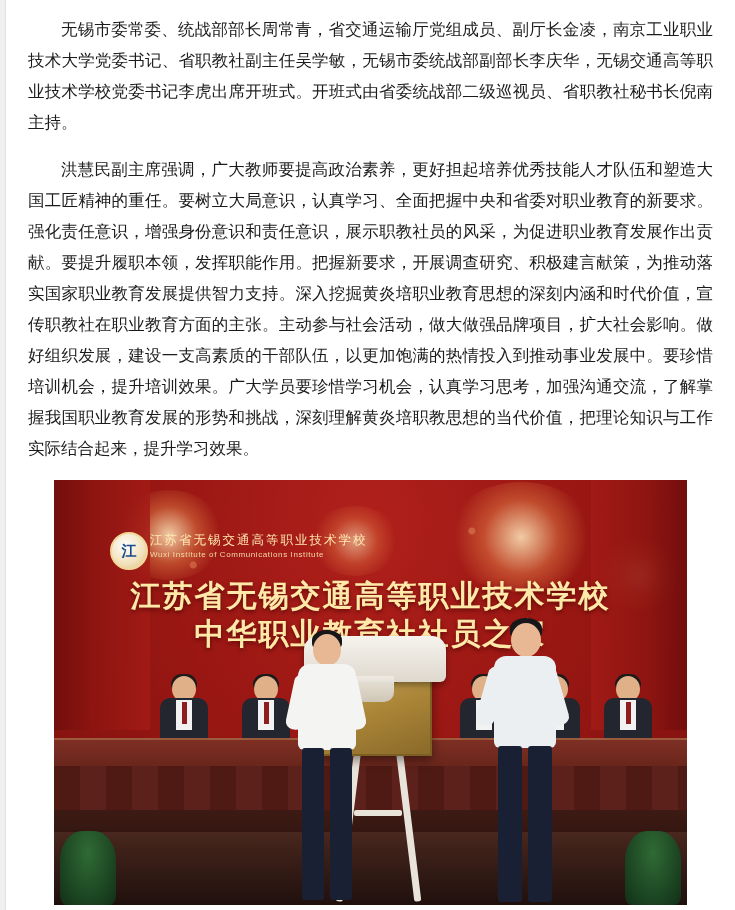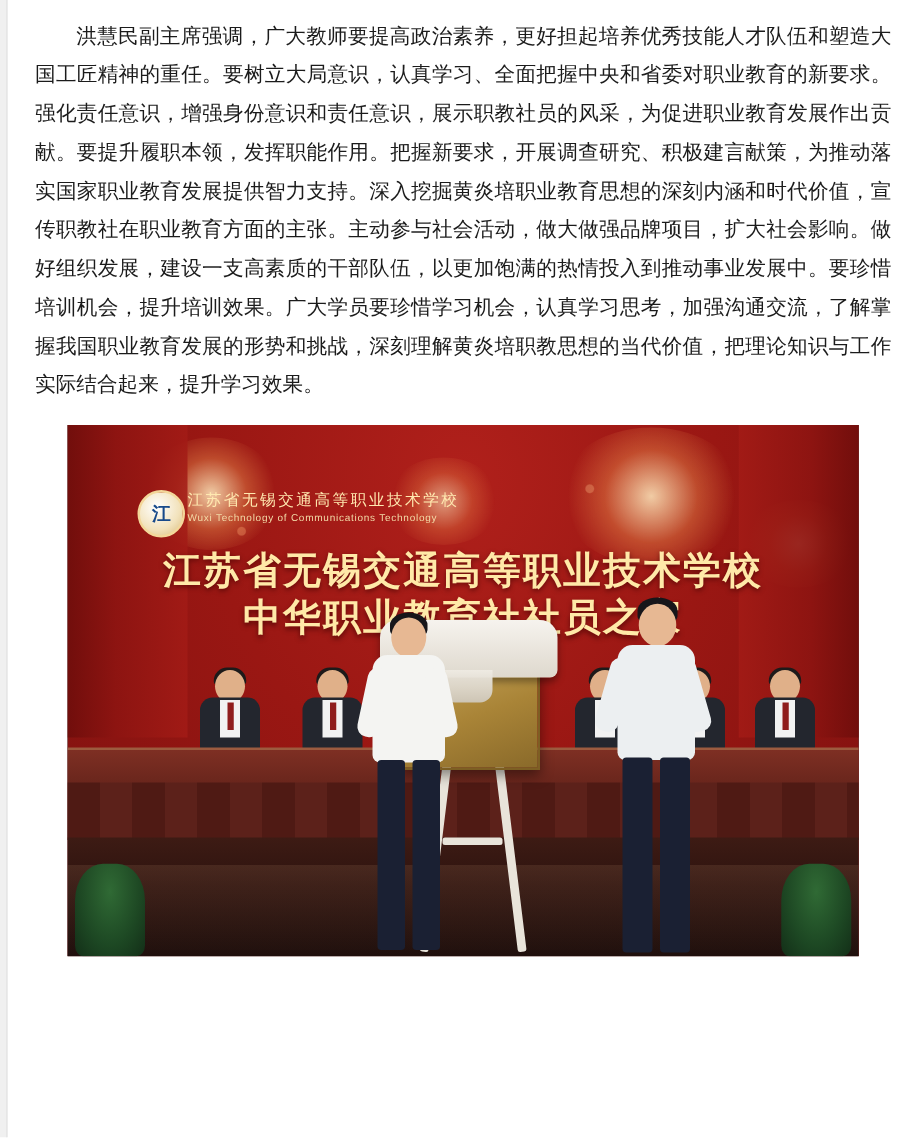--- a/index.html
+++ b/index.html
@@ -249,36 +249,37 @@
 </style>
 </head>
 <body>
 
 <div class="page">
 
   <div class="left-rule"></div>
 
   <div class="content">
 
+    <p class="para">无锡市委常委、统战部部长周常青，省交通运输厅党组成员、副厅长金凌，南京工业职业技术大学党委书记、省职教社副主任吴学敏，无锡市委统战部副部长李庆华，无锡交通高等职业技术学校党委书记李虎出席开班式。开班式由省委统战部二级巡视员、省职教社秘书长倪南主持。</p>
     <p class="para">洪慧民副主席强调，广大教师要提高政治素养，更好担起培养优秀技能人才队伍和塑造大国工匠精神的重任。要树立大局意识，认真学习、全面把握中央和省委对职业教育的新要求。强化责任意识，增强身份意识和责任意识，展示职教社员的风采，为促进职业教育发展作出贡献。要提升履职本领，发挥职能作用。把握新要求，开展调查研究、积极建言献策，为推动落实国家职业教育发展提供智力支持。深入挖掘黄炎培职业教育思想的深刻内涵和时代价值，宣传职教社在职业教育方面的主张。主动参与社会活动，做大做强品牌项目，扩大社会影响。做好组织发展，建设一支高素质的干部队伍，以更加饱满的热情投入到推动事业发展中。要珍惜培训机会，提升培训效果。广大学员要珍惜学习机会，认真学习思考，加强沟通交流，了解掌握我国职业教育发展的形势和挑战，深刻理解黄炎培职教思想的当代价值，把理论知识与工作实际结合起来，提升学习效果。</p>
 
     <div class="figure-wrap">
       <div class="photo">
 
         <div class="stage-bg"></div>
         <div class="firework fw1"></div>
         <div class="firework fw2"></div>
         <div class="firework fw3"></div>
         <div class="firework fw4"></div>
         <div class="curtain-left"></div>
         <div class="curtain-right"></div>
 
         <div class="logo-badge">江</div>
         <div class="school-cn">江苏省无锡交通高等职业技术学校</div>
-        <div class="school-en">Wuxi Technology of Communications Technology</div>
+        <div class="school-en">Wuxi Institute of Communications Institute</div>
 
         <div class="banner-line1">江苏省无锡交通高等职业技术学校</div>
         <div class="banner-line2">中华职业教育社社员之家</div>
 
         <div class="seated" style="left:104px;">
           <div class="hair"></div>
             <div class="head"></div>
             <div class="body"></div>
             <div class="shirt"></div>
             <div class="tie"></div>

